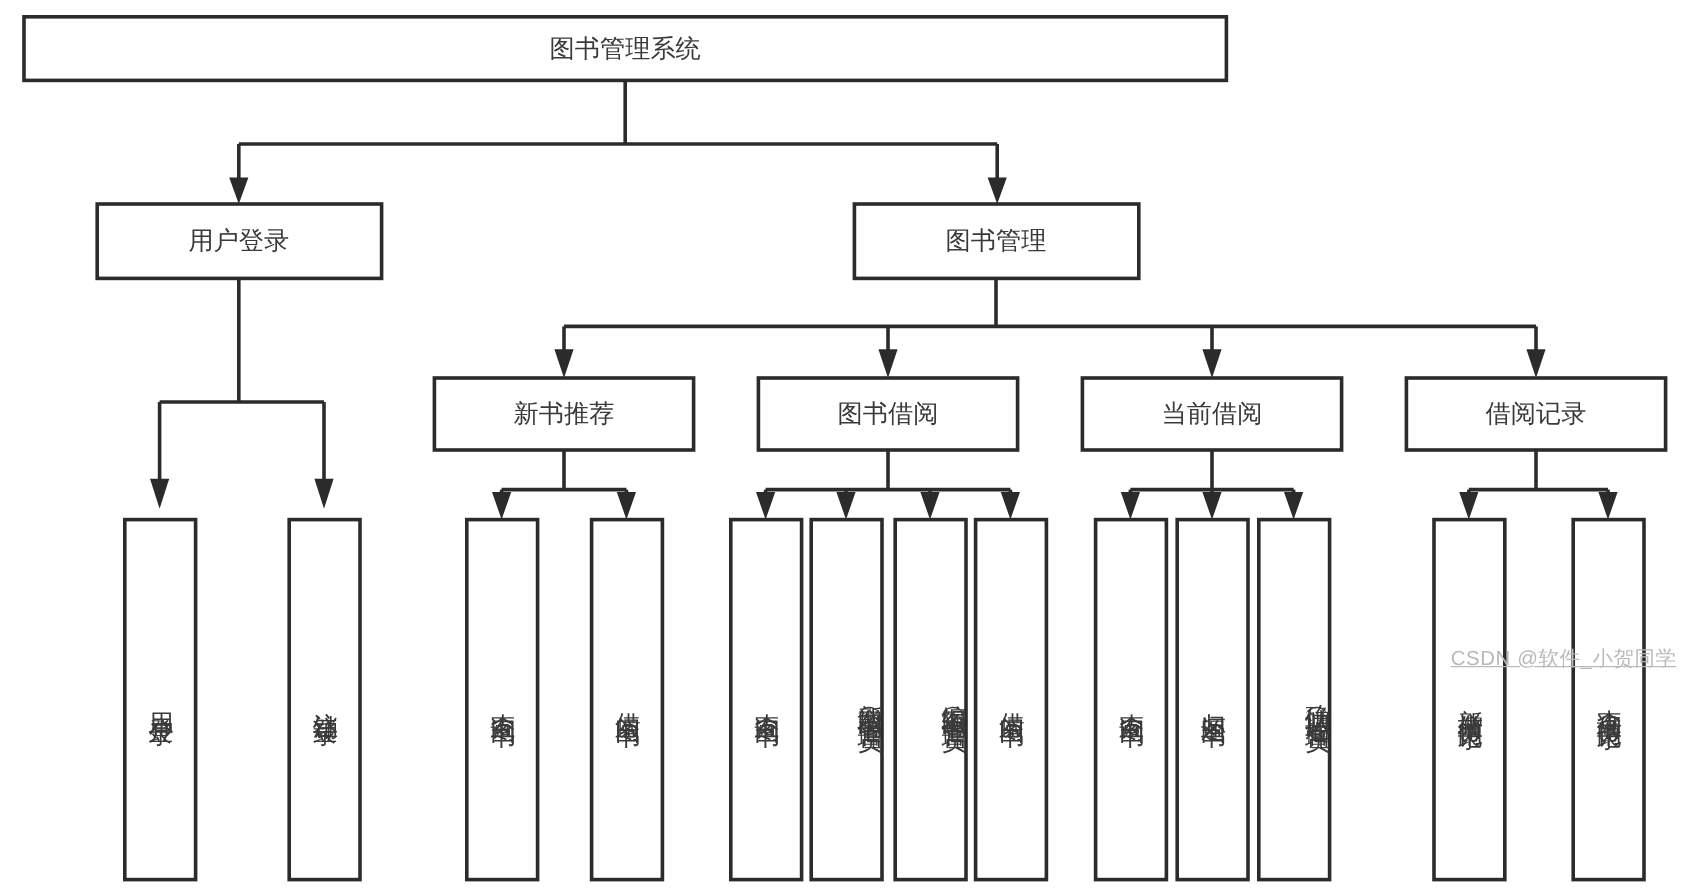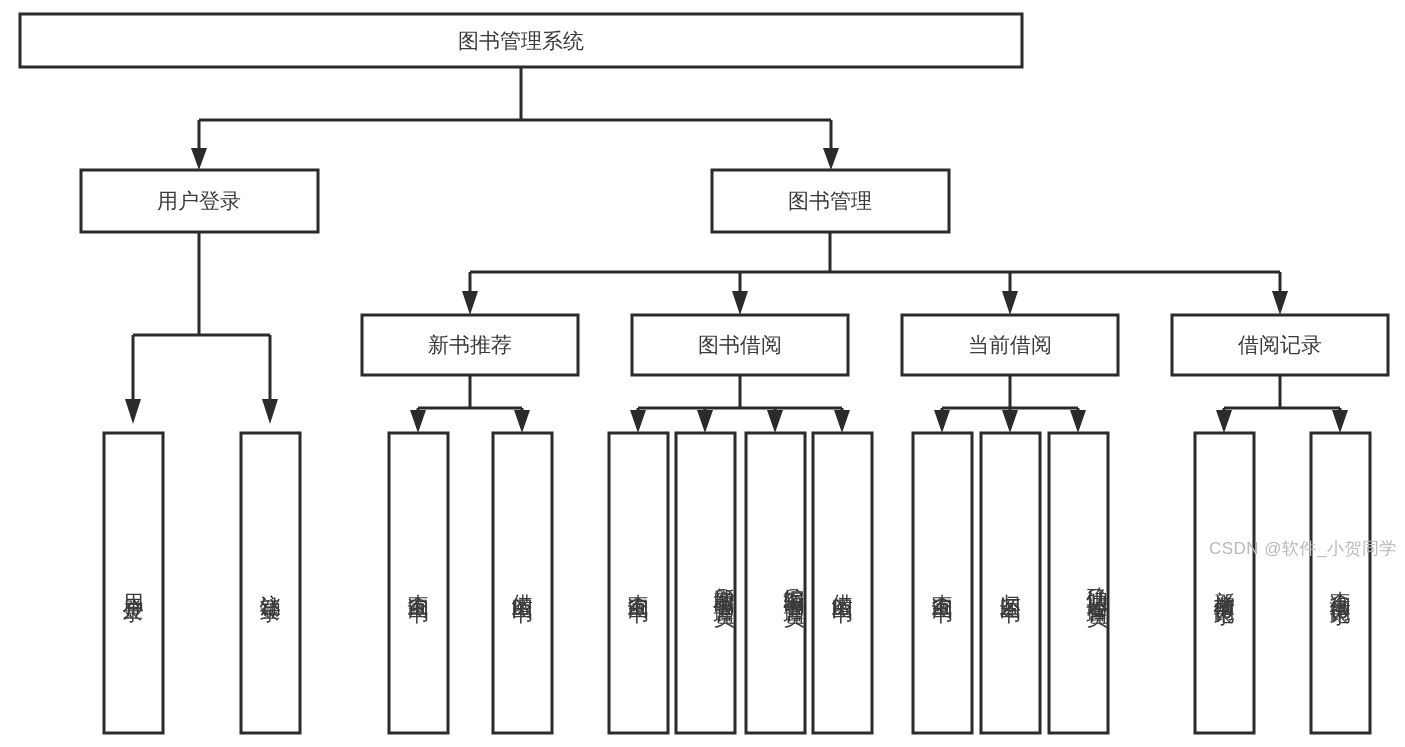--- a/index.html
+++ b/index.html
@@ -70,20 +70,21 @@
   }
   .watermark {
     position: absolute;
     right: 8px;
     bottom: 4px;
     font-family: "Liberation Sans", "DejaVu Sans", sans-serif;
     font-size: 17px;
     color: #b9b9b9;
     letter-spacing: 0.5px;
     white-space: nowrap;
+    text-decoration: underline;
   }
 </style>
 </head>
 <body>
 
 <div id="diagram-root">
 
   <svg id="flow-svg" viewBox="0 0 1405 747">
 
     <rect class="node-rect" x="20" y="14" width="1002" height="53"></rect>

